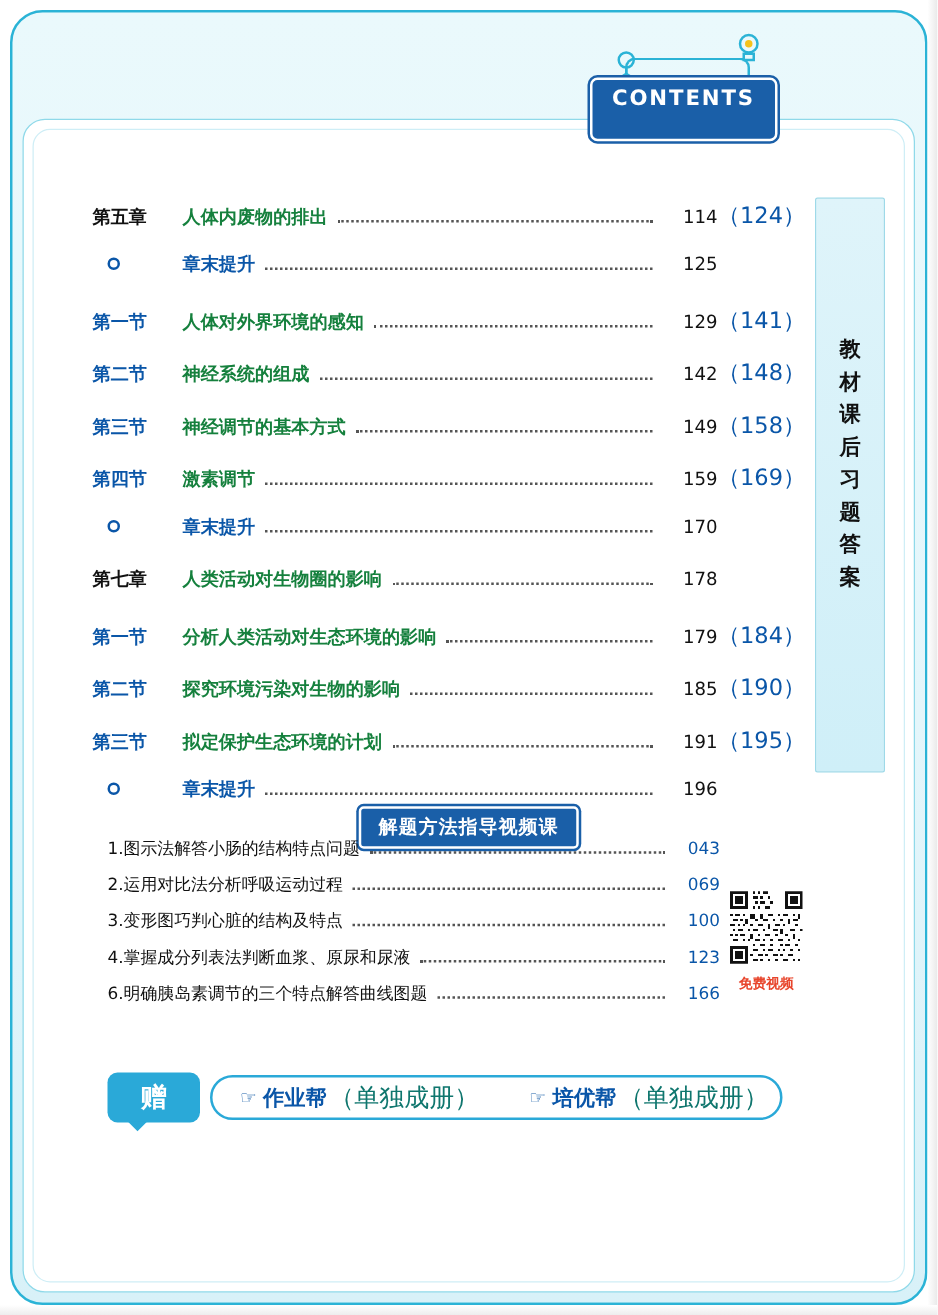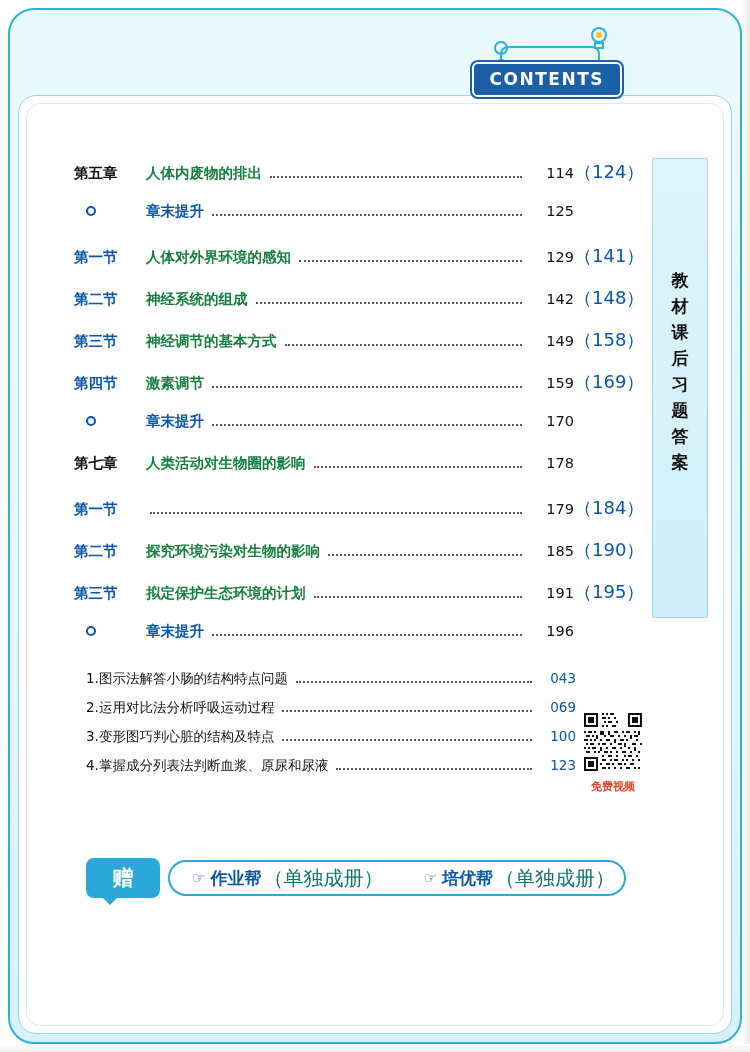--- a/index.html
+++ b/index.html
@@ -62,21 +62,21 @@
     position: absolute;
     right: 128px;
     top: 62px;
     background: #1a5fa8;
     border: 2px solid #ffffff;
     border-radius: 6px;
     color: #ffffff;
     font-size: 17px;
     font-weight: bold;
     letter-spacing: 1.5px;
-    padding: 5px 16px 6px 16px;
+    padding: 5px 16px 22px 16px;
     box-shadow: 0 0 0 2px #1a5fa8;
     font-family: "DejaVu Sans", "Liberation Sans", sans-serif;
   }
   .badge-shadow {
     position: absolute;
     right: 124px;
     top: 66px;
     width: 130px;
     height: 32px;
     background: #2bb3d6;
@@ -474,20 +474,21 @@
     <div class="toc-row">
       <span class="toc-chap">第七章</span>
       <span class="toc-title bold">人类活动对生物圈的影响</span>
       <span class="toc-dots"></span>
       <span class="toc-page">178</span>
       <span class="toc-alt"></span>
     </div>
 
     <div class="toc-row">
       <span class="toc-chap blue">第一节</span>
+      <span class="toc-title bold">分析人类活动对生态环境的影响</span>
       <span class="toc-dots"></span>
       <span class="toc-page">179</span>
       <span class="toc-alt">（184）</span>
     </div>
 
     <div class="toc-row">
       <span class="toc-chap blue">第二节</span>
       <span class="toc-title bold">探究环境污染对生物的影响</span>
       <span class="toc-dots"></span>
       <span class="toc-page">185</span>
@@ -507,20 +508,21 @@
           <span class="circ"></span>
         </span>
       <span class="toc-title blue">章末提升</span>
       <span class="toc-dots"></span>
       <span class="toc-page">196</span>
       <span class="toc-alt"></span>
     </div>
 
   </div>
 
+  <div class="video-header">解题方法指导视频课</div>
 
   <div class="video-list">
     <div class="video-row">
       <span class="video-text">1.图示法解答小肠的结构特点问题</span>
       <span class="video-dots"></span>
       <span class="video-page">043</span>
     </div>
     <div class="video-row">
       <span class="video-text">2.运用对比法分析呼吸运动过程</span>
       <span class="video-dots"></span>
@@ -528,20 +530,25 @@
     </div>
     <div class="video-row">
       <span class="video-text">3.变形图巧判心脏的结构及特点</span>
       <span class="video-dots"></span>
       <span class="video-page">100</span>
     </div>
     <div class="video-row">
       <span class="video-text">4.掌握成分列表法判断血浆、原尿和尿液</span>
       <span class="video-dots"></span>
       <span class="video-page">123</span>
+    </div>
+    <div class="video-row">
+      <span class="video-text">6.明确胰岛素调节的三个特点解答曲线图题</span>
+      <span class="video-dots"></span>
+      <span class="video-page">166</span>
     </div>
   </div>
 
   <div class="qr-wrap">
     <svg class="qr" viewBox="0 0 29 29" shape-rendering="crispEdges">
       <rect width="29" height="29" fill="#ffffff"></rect>
       <g fill="#111111">
         <rect x="0" y="0" width="7" height="7"></rect>
           <rect x="1" y="1" width="5" height="5" fill="#ffffff"></rect>
           <rect x="2" y="2" width="3" height="3"></rect>

